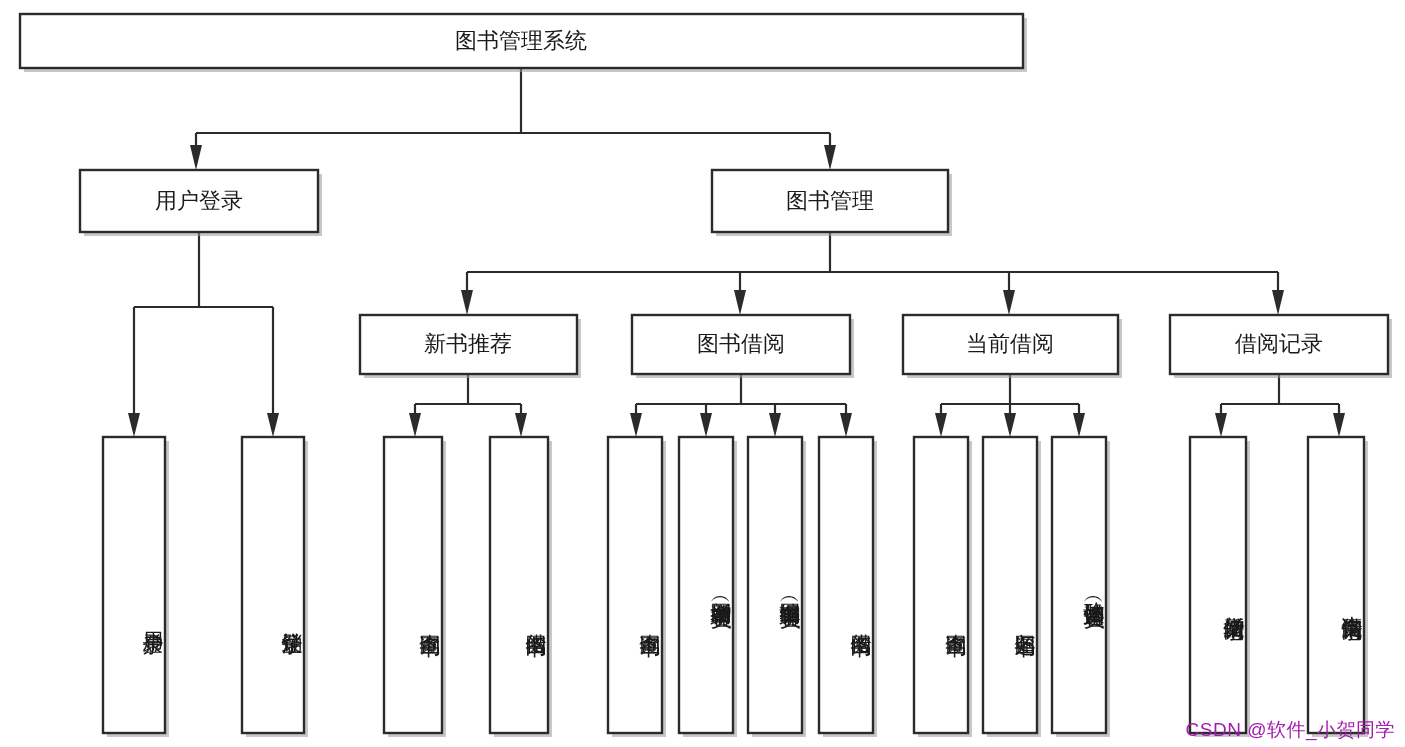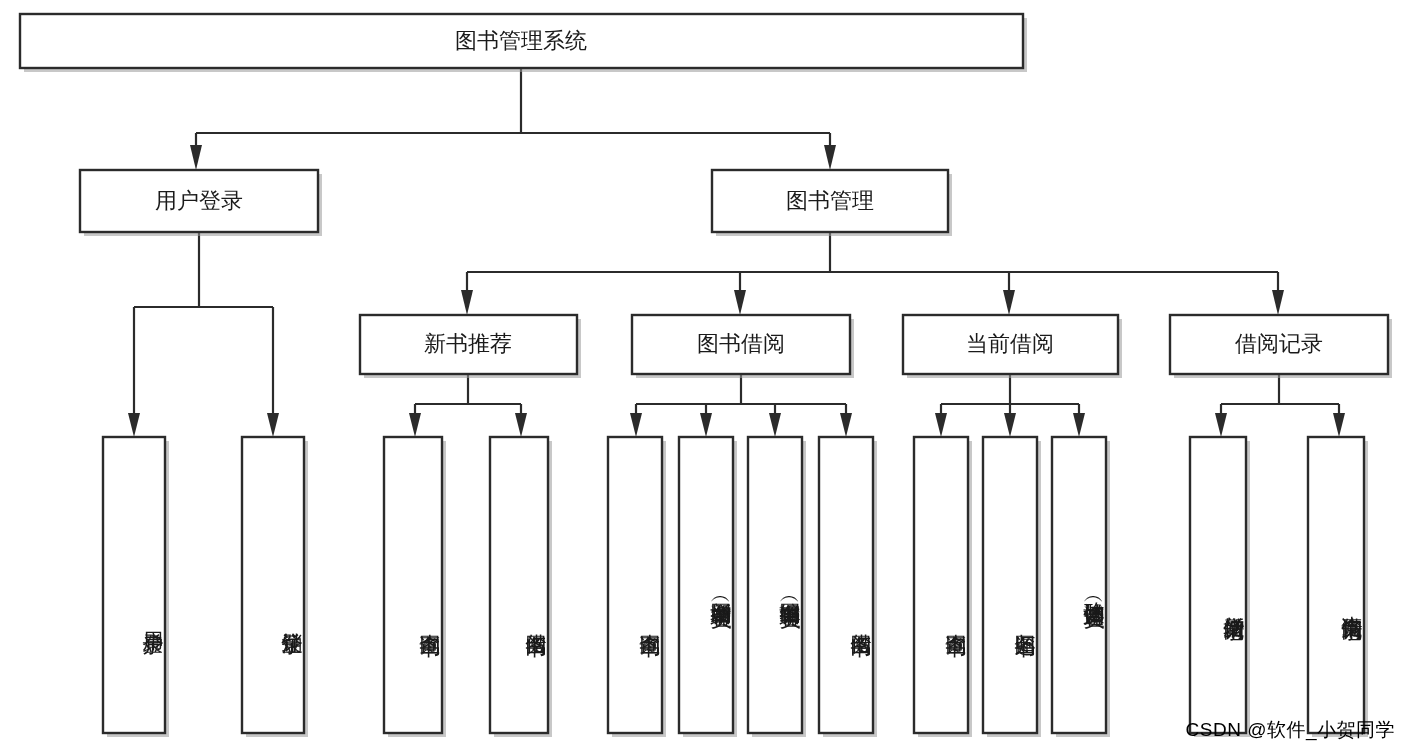--- a/index.html
+++ b/index.html
@@ -68,21 +68,21 @@
     display: flex;
     align-items: flex-start;
     justify-content: center;
   }
   .watermark {
     position: absolute;
     right: 10px;
     bottom: 4px;
     font-family: "Liberation Sans", "DejaVu Sans", sans-serif;
     font-size: 19px;
-    color: #000000;
+    color: #a21caf;
     letter-spacing: 0.5px;
     user-select: none;
   }
 </style>
 </head>
 <body>
 
 <div id="diagram-root">
 
   <svg class="diagram-canvas" viewBox="0 0 1405 747">

